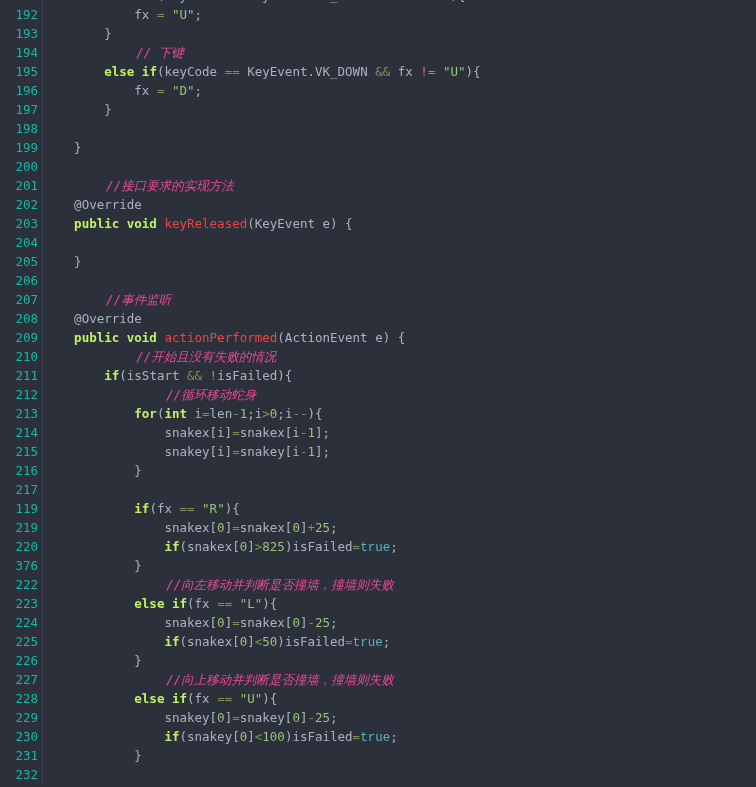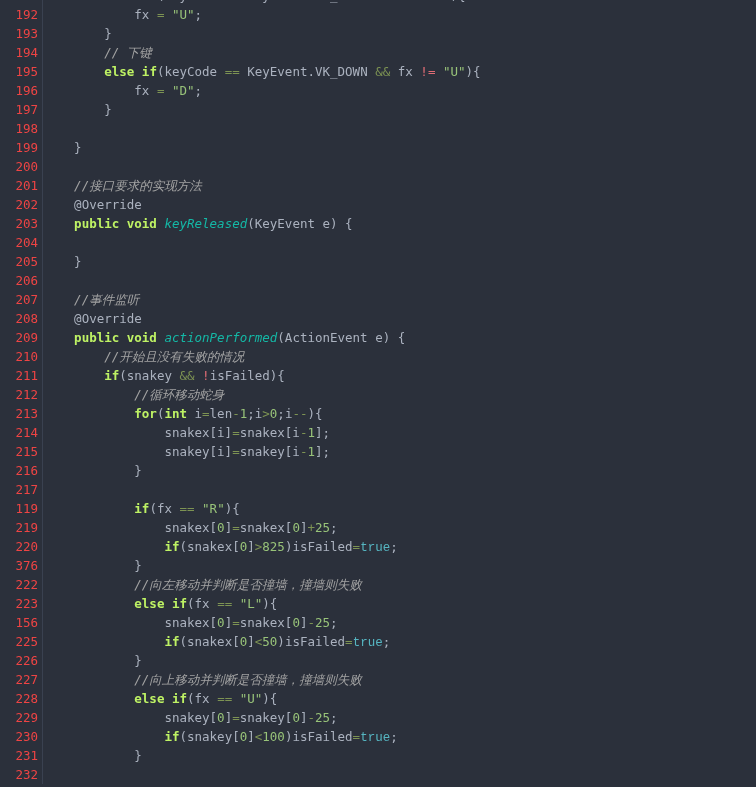--- a/index.html
+++ b/index.html
@@ -6,32 +6,32 @@
   body{
     width:756px;height:787px;overflow:hidden;
     background:#2b303b;
     font-family:"DejaVu Sans Mono","Liberation Mono",monospace;
   }
   .editor{width:756px;height:787px;overflow:hidden;position:relative;}
   .lines{margin-top:-14px;}
   .line{display:flex;height:19px;line-height:19px;font-size:12.5px;white-space:pre;}
   .ln{
     flex:0 0 38px;width:38px;text-align:right;padding-right:4px;
-    color:#ef4444;border-right:1px solid #3a4150;user-select:none;
+    color:#14b8a6;border-right:1px solid #3a4150;user-select:none;
   }
   .code{padding-left:1px;color:#abb2bf;}
   .tk-p{color:#abb2bf;}
   .tk-k{color:#bef264;font-weight:bold;}
-  .tk-f{color:#14b8a6;font-style:italic;}
+  .tk-f{color:#ef4444;}
   .tk-s{color:#98c379;}
   .tk-n{color:#98c379;}
   .tk-o{color:#7d9353;}
   .tk-e{color:#e06c75;}
   .tk-b{color:#56b6c2;font-family:Liberation Mono, monospace;}
-  .tk-c{color:#a3a3a3;font-style:italic;font-family:"DejaVu Sans Mono","DejaVu Sans",monospace;}
+  .tk-c{color:#ec4899;font-style:italic;font-family:"DejaVu Sans Mono","DejaVu Sans",monospace;padding-left:32px;}
 </style>
 </head>
 <body>
 
 <div class="editor">
   <div class="lines" id="lines">
       <div class="line"><span class="ln">191</span><span class="code"><span class="tk-p">        </span><span class="tk-k">else</span><span class="tk-p"> </span><span class="tk-k">if</span><span class="tk-p">(keyCode </span><span class="tk-o">==</span><span class="tk-p"> KeyEvent.VK_UP </span><span class="tk-o">&amp;&amp;</span><span class="tk-p"> fx </span><span class="tk-e">!=</span><span class="tk-p"> </span><span class="tk-s">"D"</span><span class="tk-p">){</span></span></div>
       <div class="line"><span class="ln">192</span><span class="code"><span class="tk-p">            fx </span><span class="tk-o">=</span><span class="tk-p"> </span><span class="tk-s">"U"</span><span class="tk-p">;</span></span></div>
       <div class="line"><span class="ln">193</span><span class="code"><span class="tk-p">        }</span></span></div>
       <div class="line"><span class="ln">194</span><span class="code"><span class="tk-c">        // 下键</span></span></div>
@@ -44,34 +44,34 @@
       <div class="line"><span class="ln">201</span><span class="code"><span class="tk-c">    //接口要求的实现方法</span></span></div>
       <div class="line"><span class="ln">202</span><span class="code"><span class="tk-p">    @Override</span></span></div>
       <div class="line"><span class="ln">203</span><span class="code"><span class="tk-p">    </span><span class="tk-k">public</span><span class="tk-p"> </span><span class="tk-k">void</span><span class="tk-p"> </span><span class="tk-f">keyReleased</span><span class="tk-p">(KeyEvent e) {</span></span></div>
       <div class="line"><span class="ln">204</span><span class="code"></span></div>
       <div class="line"><span class="ln">205</span><span class="code"><span class="tk-p">    }</span></span></div>
       <div class="line"><span class="ln">206</span><span class="code"></span></div>
       <div class="line"><span class="ln">207</span><span class="code"><span class="tk-c">    //事件监听</span></span></div>
       <div class="line"><span class="ln">208</span><span class="code"><span class="tk-p">    @Override</span></span></div>
       <div class="line"><span class="ln">209</span><span class="code"><span class="tk-p">    </span><span class="tk-k">public</span><span class="tk-p"> </span><span class="tk-k">void</span><span class="tk-p"> </span><span class="tk-f">actionPerformed</span><span class="tk-p">(ActionEvent e) {</span></span></div>
       <div class="line"><span class="ln">210</span><span class="code"><span class="tk-c">        //开始且没有失败的情况</span></span></div>
-      <div class="line"><span class="ln">211</span><span class="code"><span class="tk-p">        </span><span class="tk-k">if</span><span class="tk-p">(snakey </span><span class="tk-o">&amp;&amp;</span><span class="tk-p"> </span><span class="tk-e">!</span><span class="tk-p">isFailed){</span></span></div>
+      <div class="line"><span class="ln">211</span><span class="code"><span class="tk-p">        </span><span class="tk-k">if</span><span class="tk-p">(isStart </span><span class="tk-o">&amp;&amp;</span><span class="tk-p"> </span><span class="tk-e">!</span><span class="tk-p">isFailed){</span></span></div>
       <div class="line"><span class="ln">212</span><span class="code"><span class="tk-c">            //循环移动蛇身</span></span></div>
       <div class="line"><span class="ln">213</span><span class="code"><span class="tk-p">            </span><span class="tk-k">for</span><span class="tk-p">(</span><span class="tk-k">int</span><span class="tk-p"> i</span><span class="tk-o">=</span><span class="tk-p">len</span><span class="tk-o">-</span><span class="tk-n">1</span><span class="tk-p">;i</span><span class="tk-o">&gt;</span><span class="tk-n">0</span><span class="tk-p">;i</span><span class="tk-o">--</span><span class="tk-p">){</span></span></div>
       <div class="line"><span class="ln">214</span><span class="code"><span class="tk-p">                snakex[i]</span><span class="tk-o">=</span><span class="tk-p">snakex[i</span><span class="tk-o">-</span><span class="tk-n">1</span><span class="tk-p">];</span></span></div>
       <div class="line"><span class="ln">215</span><span class="code"><span class="tk-p">                snakey[i]</span><span class="tk-o">=</span><span class="tk-p">snakey[i</span><span class="tk-o">-</span><span class="tk-n">1</span><span class="tk-p">];</span></span></div>
       <div class="line"><span class="ln">216</span><span class="code"><span class="tk-p">            }</span></span></div>
       <div class="line"><span class="ln">217</span></div>
       <div class="line"><span class="ln">119</span><span class="code"><span class="tk-p">            </span><span class="tk-k">if</span><span class="tk-p">(fx </span><span class="tk-o">==</span><span class="tk-p"> </span><span class="tk-s">"R"</span><span class="tk-p">){</span></span></div>
       <div class="line"><span class="ln">219</span><span class="code"><span class="tk-p">                snakex[</span><span class="tk-n">0</span><span class="tk-p">]</span><span class="tk-o">=</span><span class="tk-p">snakex[</span><span class="tk-n">0</span><span class="tk-p">]</span><span class="tk-o">+</span><span class="tk-n">25</span><span class="tk-p">;</span></span></div>
       <div class="line"><span class="ln">220</span><span class="code"><span class="tk-p">                </span><span class="tk-k">if</span><span class="tk-p">(snakex[</span><span class="tk-n">0</span><span class="tk-p">]</span><span class="tk-o">&gt;</span><span class="tk-n">825</span><span class="tk-p">)isFailed</span><span class="tk-o">=</span><span class="tk-b">true</span><span class="tk-p">;</span></span></div>
       <div class="line"><span class="ln">376</span><span class="code"><span class="tk-p">            }</span></span></div>
       <div class="line"><span class="ln">222</span><span class="code"><span class="tk-c">            //向左移动并判断是否撞墙，撞墙则失败</span></span></div>
       <div class="line"><span class="ln">223</span><span class="code"><span class="tk-p">            </span><span class="tk-k">else</span><span class="tk-p"> </span><span class="tk-k">if</span><span class="tk-p">(fx </span><span class="tk-o">==</span><span class="tk-p"> </span><span class="tk-s">"L"</span><span class="tk-p">){</span></span></div>
-      <div class="line"><span class="ln">156</span><span class="code"><span class="tk-p">                snakex[</span><span class="tk-n">0</span><span class="tk-p">]</span><span class="tk-o">=</span><span class="tk-p">snakex[</span><span class="tk-n">0</span><span class="tk-p">]</span><span class="tk-o">-</span><span class="tk-n">25</span><span class="tk-p">;</span></span></div>
+      <div class="line"><span class="ln">224</span><span class="code"><span class="tk-p">                snakex[</span><span class="tk-n">0</span><span class="tk-p">]</span><span class="tk-o">=</span><span class="tk-p">snakex[</span><span class="tk-n">0</span><span class="tk-p">]</span><span class="tk-o">-</span><span class="tk-n">25</span><span class="tk-p">;</span></span></div>
       <div class="line"><span class="ln">225</span><span class="code"><span class="tk-p">                </span><span class="tk-k">if</span><span class="tk-p">(snakex[</span><span class="tk-n">0</span><span class="tk-p">]</span><span class="tk-o">&lt;</span><span class="tk-n">50</span><span class="tk-p">)isFailed</span><span class="tk-o">=</span><span class="tk-b">true</span><span class="tk-p">;</span></span></div>
       <div class="line"><span class="ln">226</span><span class="code"><span class="tk-p">            }</span></span></div>
       <div class="line"><span class="ln">227</span><span class="code"><span class="tk-c">            //向上移动并判断是否撞墙，撞墙则失败</span></span></div>
       <div class="line"><span class="ln">228</span><span class="code"><span class="tk-p">            </span><span class="tk-k">else</span><span class="tk-p"> </span><span class="tk-k">if</span><span class="tk-p">(fx </span><span class="tk-o">==</span><span class="tk-p"> </span><span class="tk-s">"U"</span><span class="tk-p">){</span></span></div>
       <div class="line"><span class="ln">229</span><span class="code"><span class="tk-p">                snakey[</span><span class="tk-n">0</span><span class="tk-p">]</span><span class="tk-o">=</span><span class="tk-p">snakey[</span><span class="tk-n">0</span><span class="tk-p">]</span><span class="tk-o">-</span><span class="tk-n">25</span><span class="tk-p">;</span></span></div>
       <div class="line"><span class="ln">230</span><span class="code"><span class="tk-p">                </span><span class="tk-k">if</span><span class="tk-p">(snakey[</span><span class="tk-n">0</span><span class="tk-p">]</span><span class="tk-o">&lt;</span><span class="tk-n">100</span><span class="tk-p">)isFailed</span><span class="tk-o">=</span><span class="tk-b">true</span><span class="tk-p">;</span></span></div>
       <div class="line"><span class="ln">231</span><span class="code"><span class="tk-p">            }</span></span></div>
       <div class="line"><span class="ln">232</span></div>
     </div>
 </div>

